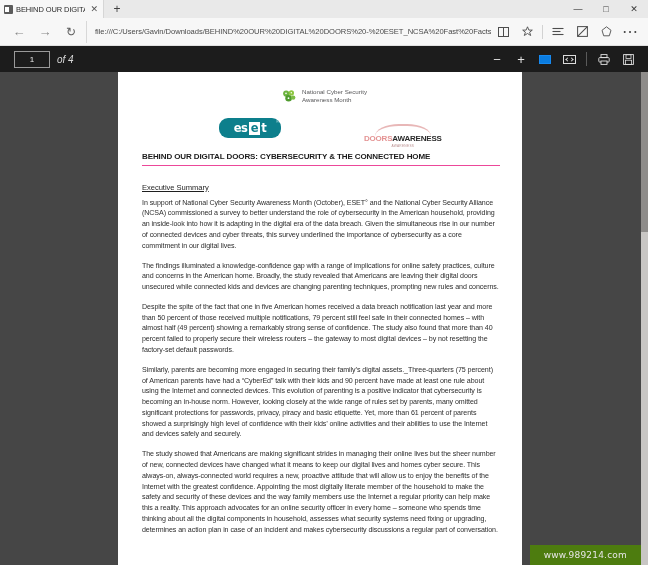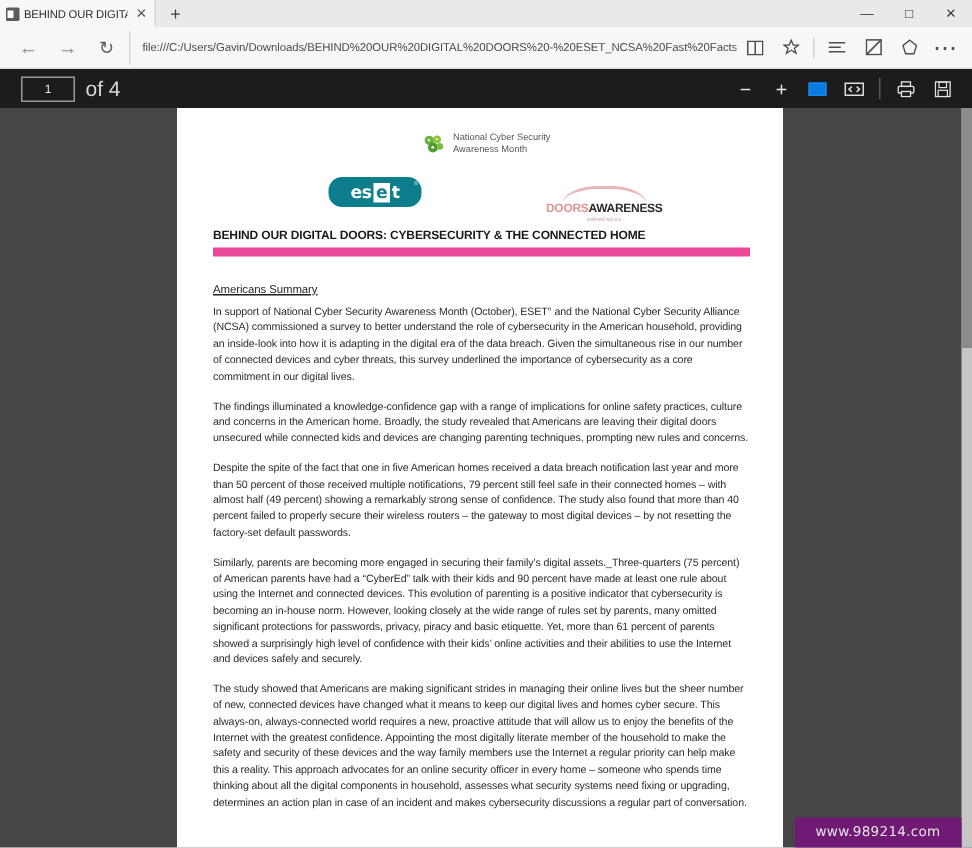--- a/index.html
+++ b/index.html
@@ -168,22 +168,23 @@
     align-items: center;
     justify-content: center;
     margin-right: 7px;
     margin-left: 6px;
   }
   .pagebox span {
     font-size: 8px;
     color: #e8e8e8;
   }
   .pagecount {
-    font-size: 14px;
+    font-size: 10px;
     color: #d8d8d8;
+    font-style: italic;
   }
   .pdfbar-right {
     margin-left: auto;
     display: flex;
     align-items: center;
     height: 100%;
   }
   .tbtn {
     width: 24px;
     height: 20px;
@@ -355,21 +356,21 @@
     letter-spacing: 0.3px;
     margin-top: 1px;
   }
 
   h1.doctitle {
     font-size: 8px;
     font-weight: bold;
     color: #1a1a1a;
     margin: 0 0 2px 0;
     letter-spacing: -0.1px;
-    border-bottom: 6px solid #ec4899;
+    border-bottom: 1px solid #ec4899;
     padding-bottom: 3px;
     line-height: 1.2;
   }
   h2.secheading {
     font-size: 7.6px;
     font-weight: normal;
     color: #1f1f1f;
     margin: 17px 0 6px 0;
     text-decoration: underline;
     letter-spacing: -0.05px;
@@ -383,21 +384,21 @@
     letter-spacing: -0.08px;
   }
 
   
   .watermark {
     position: absolute;
     right: 7px;
     bottom: 0px;
     height: 20px;
     padding: 0 14px;
-    background: #701a75;
+    background: #4d7c0f;
     color: #e6e6e6;
     font-size: 9px;
     display: flex;
     align-items: center;
     justify-content: center;
     font-family: "DejaVu Sans", sans-serif;
     letter-spacing: 0.2px;
   }
 </style>
 </head>
@@ -528,21 +529,21 @@
           </div>
 
           <div class="cybersec">
             <div class="arc"></div>
             <div class="line1"><span class="c1">DOORS</span><span class="c2">AWARENESS</span></div>
             <div class="line2">AWARENESS</div>
           </div>
         </div>
 
         <h1 class="doctitle">BEHIND OUR DIGITAL DOORS: CYBERSECURITY &amp; THE CONNECTED HOME</h1>
-        <h2 class="secheading">Americans Summary</h2>
+        <h2 class="secheading">Executive Summary</h2>
 
         <p class="para">In support of National Cyber Security Awareness Month (October), ESET° and the National Cyber Security Alliance (NCSA) commissioned a survey to better understand the role of cybersecurity in the American household, providing an inside-look into how it is adapting in the digital era of the data breach. Given the simultaneous rise in our number of connected devices and cyber threats, this survey underlined the importance of cybersecurity as a core commitment in our digital lives.</p>
         <p class="para">The findings illuminated a knowledge-confidence gap with a range of implications for online safety practices, culture and concerns in the American home. Broadly, the study revealed that Americans are leaving their digital doors unsecured while connected kids and devices are changing parenting techniques, prompting new rules and concerns.</p>
         <p class="para">Despite the spite of the fact that one in five American homes received a data breach notification last year and more than 50 percent of those received multiple notifications, 79 percent still feel safe in their connected homes – with almost half (49 percent) showing a remarkably strong sense of confidence. The study also found that more than 40 percent failed to properly secure their wireless routers – the gateway to most digital devices – by not resetting the factory-set default passwords.</p>
         <p class="para">Similarly, parents are becoming more engaged in securing their family’s digital assets._Three-quarters (75 percent) of American parents have had a “CyberEd” talk with their kids and 90 percent have made at least one rule about using the Internet and connected devices.  This evolution of parenting is a positive indicator that cybersecurity is becoming an in-house norm. However, looking closely at the wide range of rules set by parents, many omitted significant protections for passwords, privacy, piracy and basic etiquette. Yet, more than 61 percent of parents showed a surprisingly high level of confidence with their kids’ online activities and their abilities to use the Internet and devices safely and securely.</p>
         <p class="para">The study showed that Americans are making significant strides in managing their online lives but the sheer number of new, connected devices have changed what it means to keep our digital lives and homes cyber secure. This always-on, always-connected world requires a new, proactive attitude that will allow us to enjoy the benefits of the Internet with the greatest confidence. Appointing the most digitally literate member of the household to make the safety and security of these devices and the way family members use the Internet a regular priority can help make this a reality. This approach advocates for an online security officer in every home – someone who spends time thinking about all the digital components in household, assesses what security systems need fixing or upgrading, determines an action plan in case of an incident and makes cybersecurity discussions a regular part of conversation.</p>
       </div>
     </div>
 
     <div class="scrollbar">

